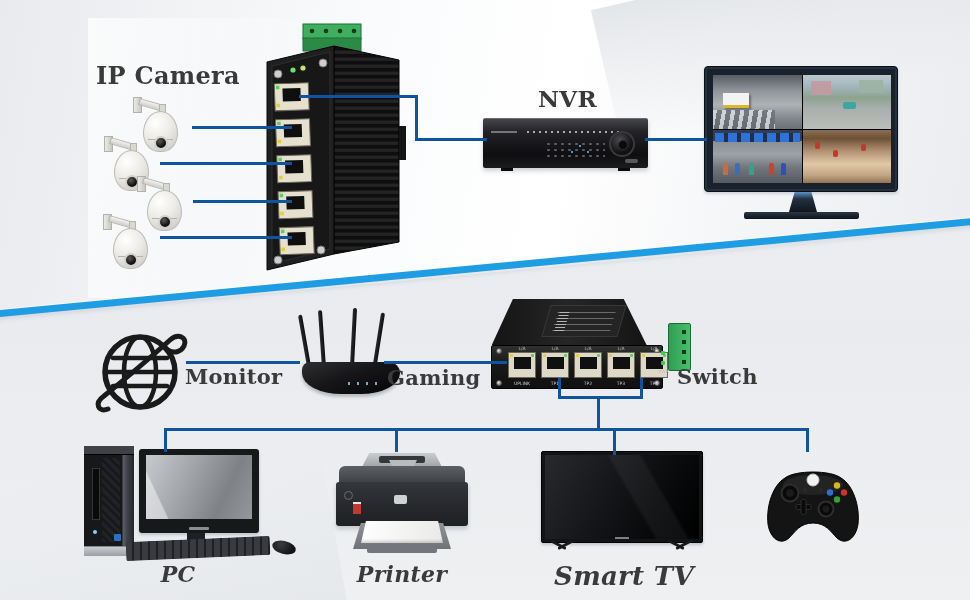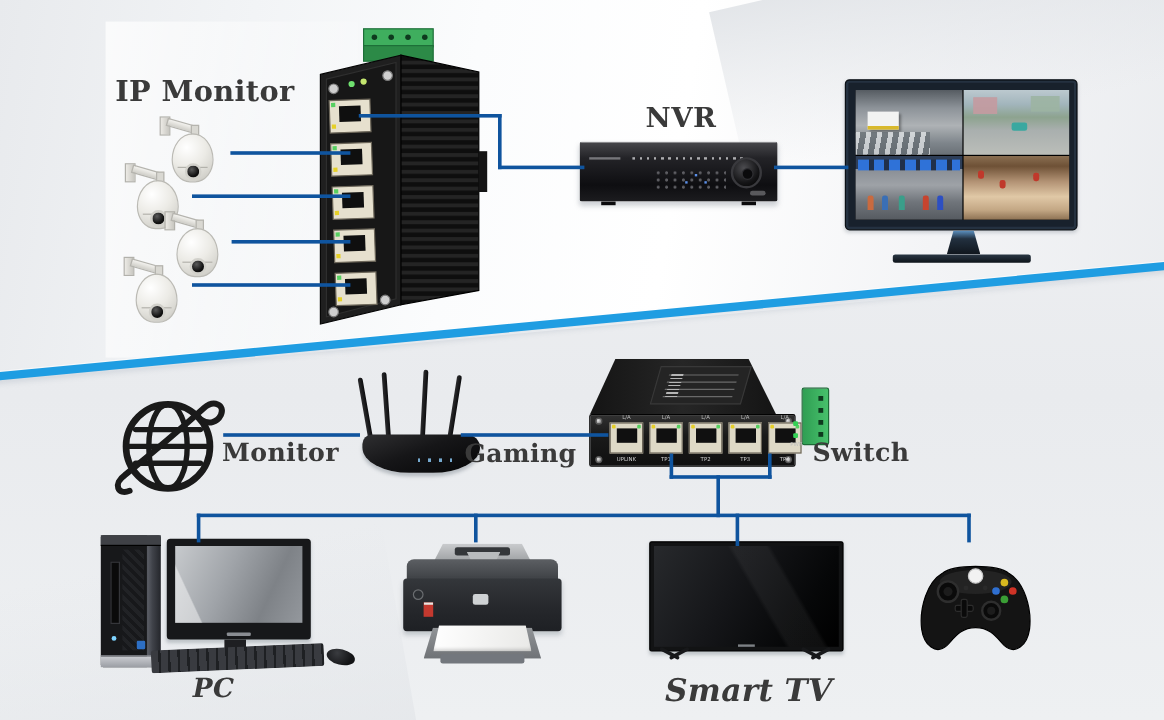--- a/index.html
+++ b/index.html
@@ -511,21 +511,22 @@
     <rect x="33" y="36.5" width="15" height="5" rx="1.5" fill="#0a0a0a" stroke="#2c2c2c"></rect>
     <rect x="38" y="31.5" width="5" height="15" rx="1.5" fill="#0a0a0a" stroke="#2c2c2c"></rect>
     <circle cx="74" cy="17.5" r="3.2" fill="#d8b81f"></circle>
     <circle cx="67" cy="24.5" r="3.2" fill="#2f6fd0"></circle>
     <circle cx="81" cy="24.5" r="3.2" fill="#cf3326"></circle>
     <circle cx="74" cy="31.5" r="3.2" fill="#3a9e35"></circle>
     <circle cx="42" cy="22" r="2" fill="#2a2a2a"></circle>
     <circle cx="58" cy="22" r="2" fill="#2a2a2a"></circle>
   </svg>
 
-  <div class="lbl" style="left:96px;top:61px;font-size:24px">IP Monitor</div>
+  <div class="lbl" style="left:96px;top:61px;font-size:24px">IP Camera</div>
   <div class="lbl" style="left:538px;top:85px;font-size:23px">NVR</div>
   <div class="lbl" style="left:185px;top:364px;font-size:21px">Monitor</div>
   <div class="lbl" style="left:387px;top:365px;font-size:21px">Gaming</div>
   <div class="lbl" style="left:677px;top:364px;font-size:21px">Switch</div>
   <div class="lbl center" style="left:178px;top:561px;font-size:22px">PC</div>
+  <div class="lbl center" style="left:402px;top:561px;font-size:22px">Printer</div>
   <div class="lbl center" style="left:624px;top:561px;font-size:26px">Smart TV</div>
 
 </div>
 
 </body></html>

